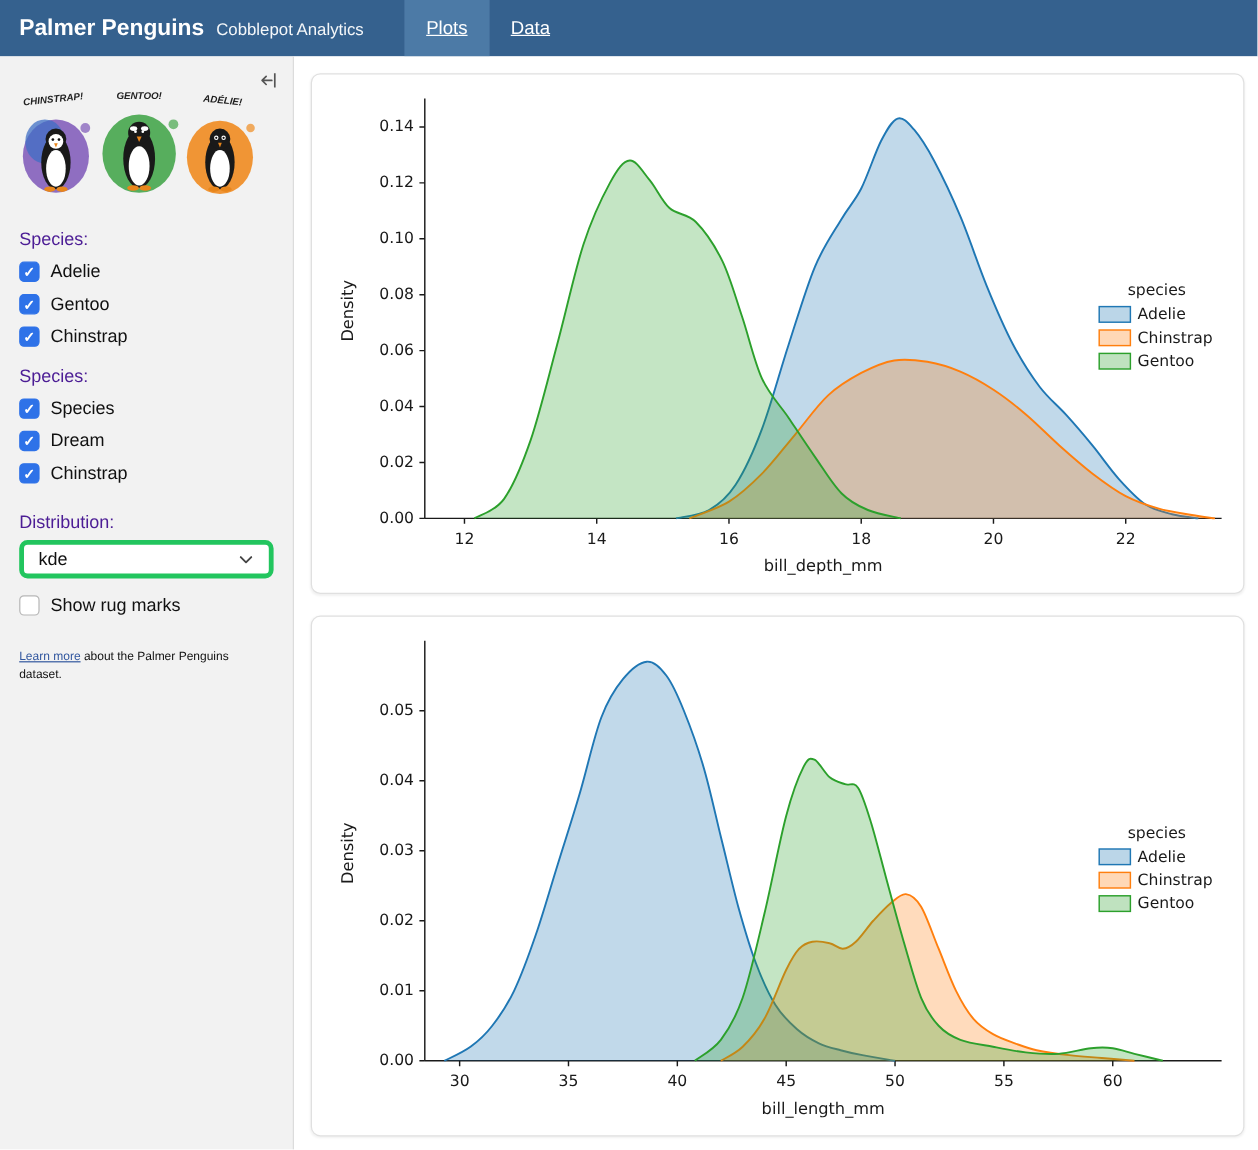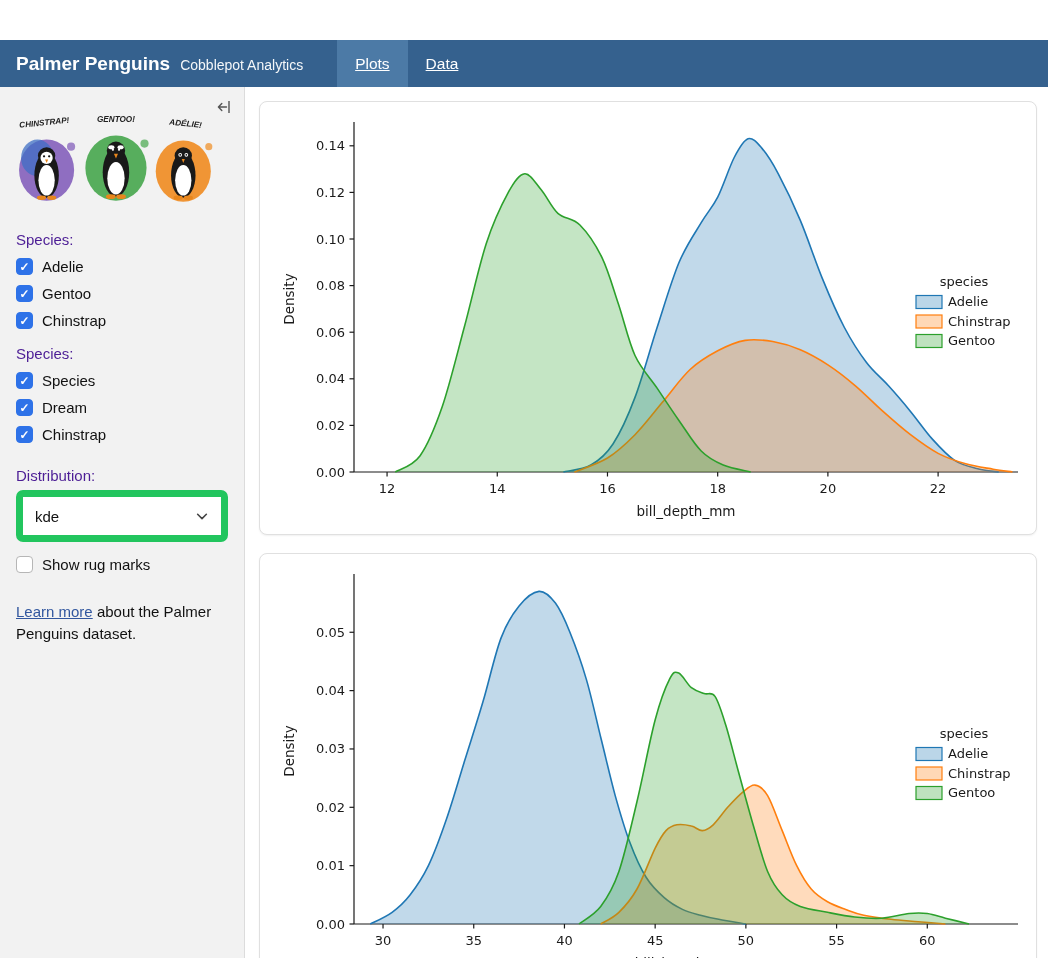--- a/index.html
+++ b/index.html
@@ -6,21 +6,20 @@
   html,body { margin:0; padding:0; }
   body {
     width:1048px; height:958px; overflow:hidden;
     font-family:"Liberation Sans", sans-serif;
     background:#fff; color:#111;
   }
   
   .navbar {
     height:47px; background:#35618e; display:flex; align-items:stretch;
     color:#fff;
-    margin-top:40px;
   }
   .brand { display:flex; align-items:baseline; gap:10px; padding:0 16px; align-self:center; white-space:nowrap; }
   .brand-title { font-size:19px; font-weight:bold; }
   .brand-sub { font-size:14px; color:rgba(255,255,255,.95); }
   .tabs { display:flex; margin-left:18px;text-decoration:underline; }
   .tab {
     display:flex; align-items:center; padding:0 18px; font-size:15.5px;
     color:#fff; text-decoration:none; cursor:pointer;
   }
   .tab.active { background:#4c7aa6; }
@@ -39,25 +38,25 @@
   .artwork { margin-top:16px; display:block; }
   .section-label { font-size:15px; margin:16px 0 4px 0; color:#4c1d95; }
   .check-row { display:flex; align-items:center; gap:9px; margin:10px 0; font-size:15px; cursor:pointer; }
   .cb {
     width:17px; height:17px; border-radius:4px; border:1px solid #b6b6b6; background:#fff;
     display:flex; align-items:center; justify-content:center; flex:0 0 17px;
   }
   .cb.checked { background:#2e72e8; border-color:#2e72e8; }
   .cb.checked::after { content:"✓"; color:#fff; font-size:12px; font-weight:bold; line-height:1; }
   .select {
-    margin-top:6px; margin-bottom:14px; background:#fff; border:7px solid #22c55e; border-radius:7px;
-    height:52px; display:flex; align-items:center; justify-content:space-between;
+    margin-top:6px; margin-bottom:14px; background:#fff; border:4px solid #22c55e; border-radius:7px;
+    height:32px; display:flex; align-items:center; justify-content:space-between;
     padding:0 12px; font-size:15px; width:100%; cursor:pointer;
   }
-  .learn { font-size:15px; line-height:1.45; margin-top:28px; }
+  .learn { font-size:10px; line-height:1.45; margin-top:28px; }
   .learn a { color:#32579f; }
   
   .card {
     width:778px; border:1px solid #e0e0e0; border-radius:8px;
     box-shadow:0 1px 2px rgba(0,0,0,.06); padding:8px; margin-bottom:18px; background:#fff;
   }
   svg.chart { display:block; width:760px; height:416px;
     font-family:"DejaVu Sans", sans-serif; }
 </style>
 </head>

